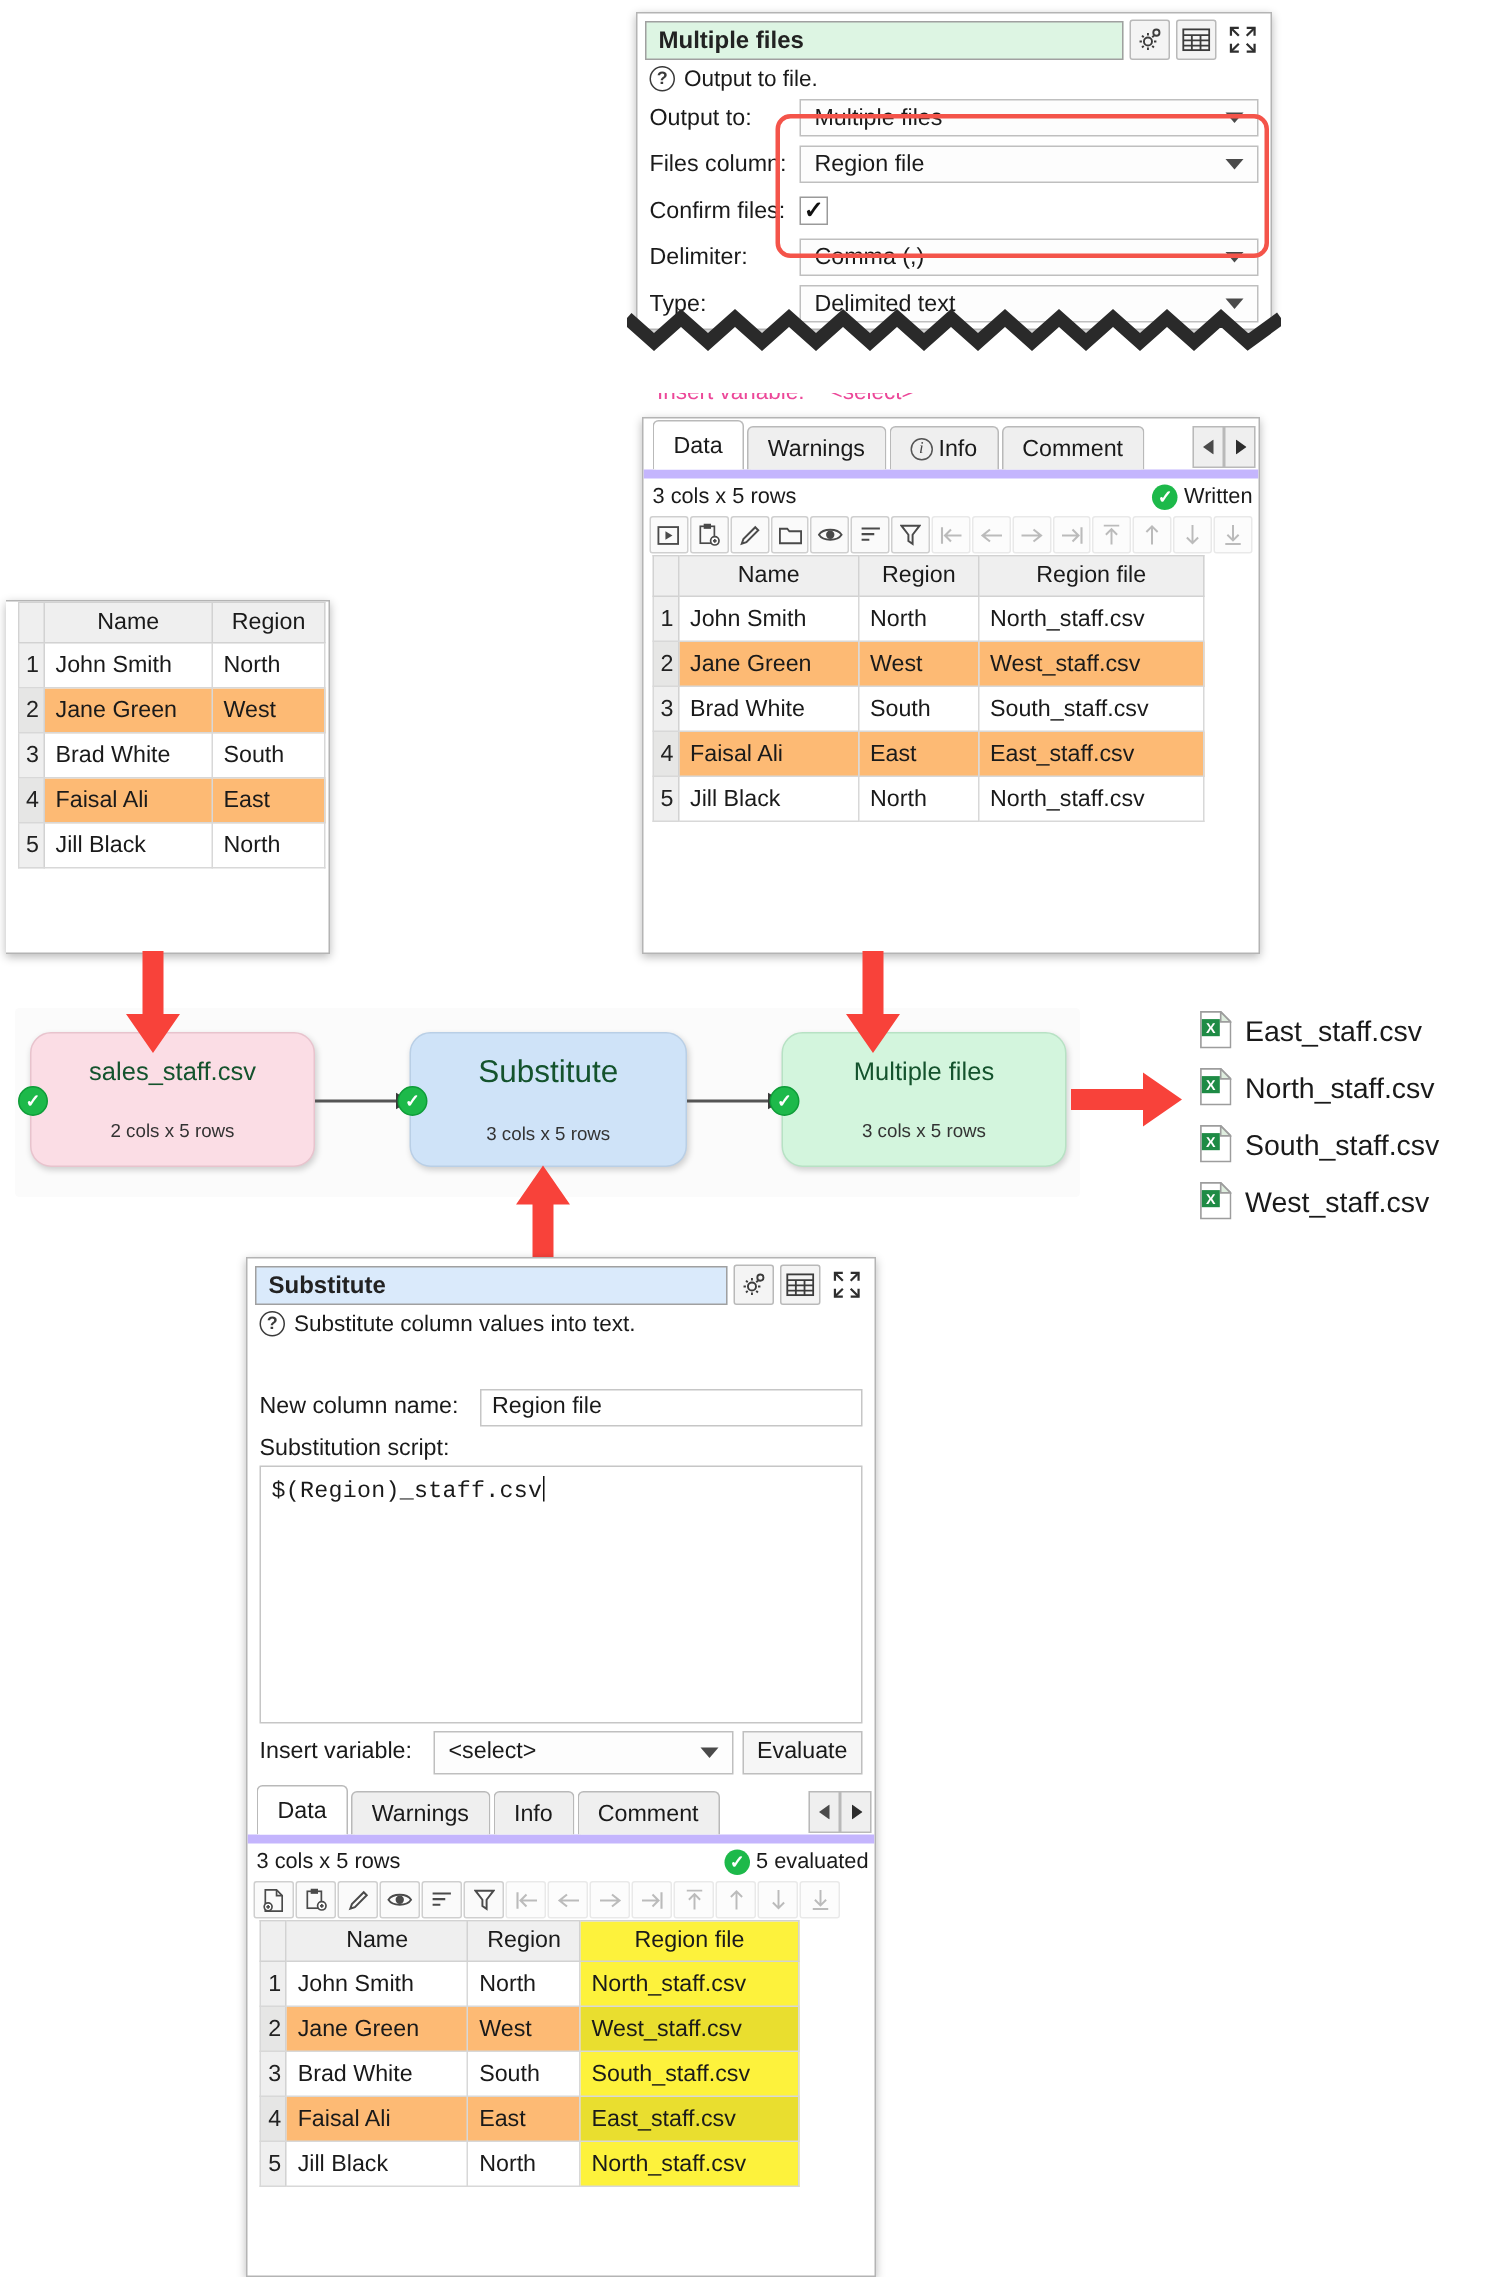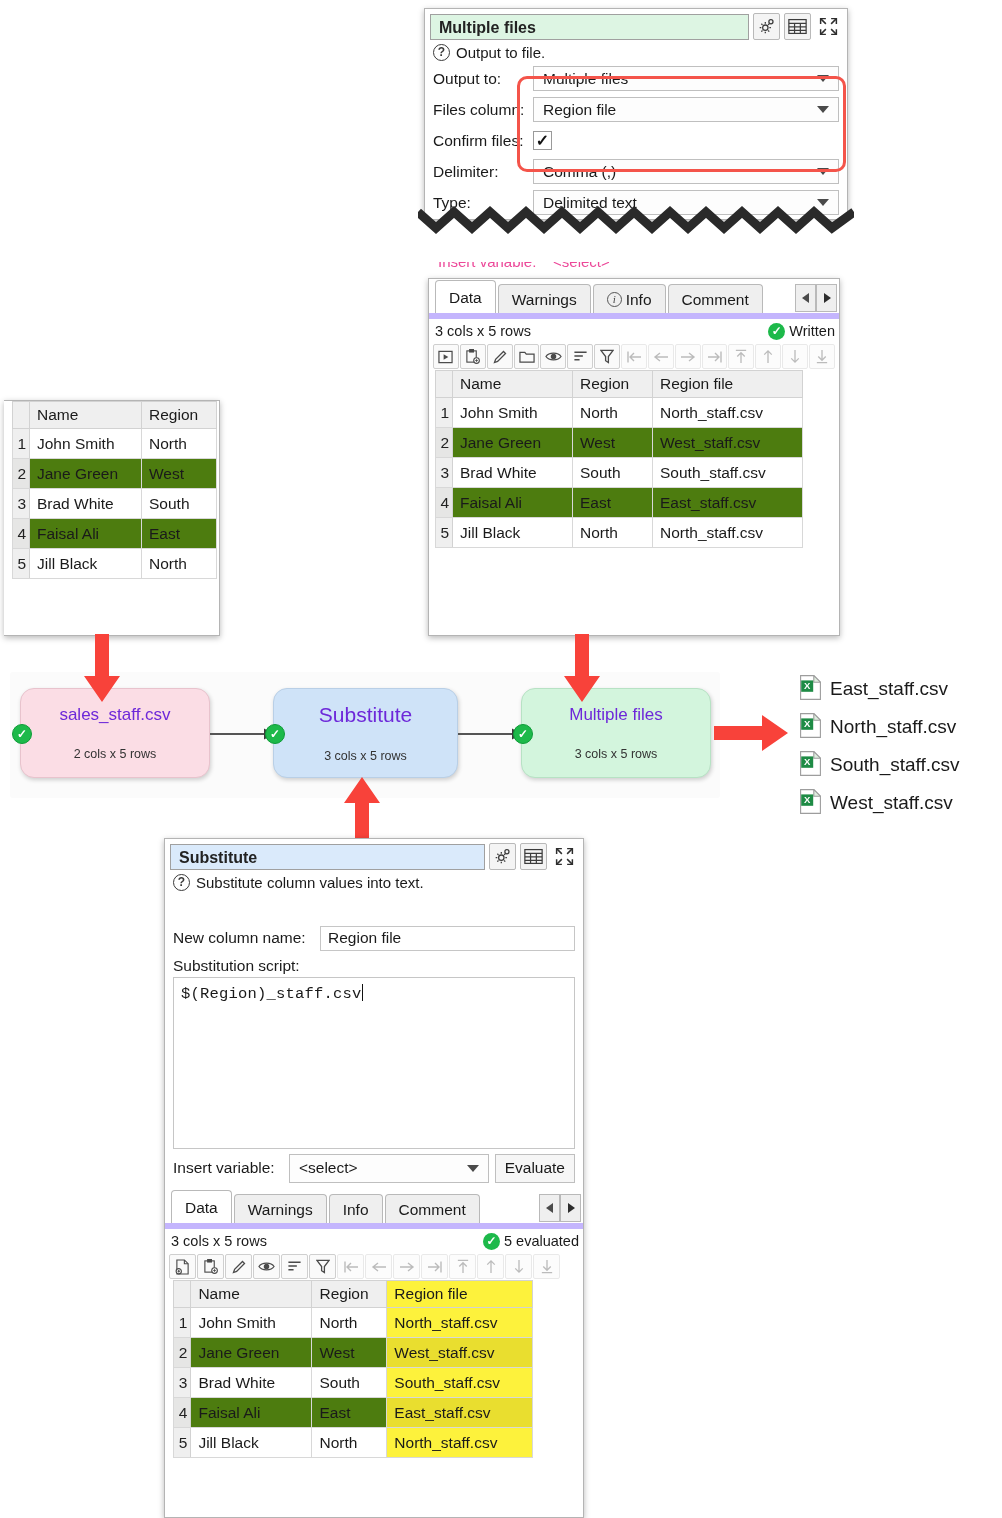--- a/index.html
+++ b/index.html
@@ -101,48 +101,48 @@
   .icobar{display:flex;gap:1px;padding:1px 4px;}
   .icobar .ib{
     width:27px;height:25px;border:1px solid #cfcfcf;background:#fafafa;border-radius:2px;
     display:flex;align-items:center;justify-content:center;box-sizing:border-box;
   }
   .icobar .ib.dim{opacity:.45;}
 
   
   table.grid{border-collapse:collapse;table-layout:fixed;font-size:15.5px;}
   table.grid th{
-    background:#efefef;border:1px solid #d2d2d2;font-weight:normal;text-align:left;
+    background:#efefef;border:1px solid #d2d2d2;font-weight:normal;text-align:center;
     padding:4px 7px;height:26px;box-sizing:border-box;
   }
   table.grid td{
     border:1px solid #d8d8d8;padding:5px 7px;height:30px;box-sizing:border-box;background:#fff;
   }
-  table.grid tr.alt td{background:#4d7c0f;}
+  table.grid tr.alt td{background:#fdba74;}
   table.grid td.rownum{
     background:#efefef;text-align:right;padding:5px 3px 5px 4px;width:16px;color:#222;
     border-right:1px solid #d2d2d2;
   }
   table.grid tr.alt td.rownum{background:#e6e6e5;}
   td.hl{background:#fdf23c !important;}
   tr.alt td.hl{background:#e9de2f !important;}
   th.hl{background:#fdf23c !important;}
 
   
   #flow-canvas{
     left:10px;top:672px;width:710px;height:126px;
     background:#fbfbfb;
     border-radius:3px;
   }
   .node{
     position:absolute;border-radius:14px;box-sizing:border-box;
     display:flex;flex-direction:column;align-items:center;justify-content:center;
     box-shadow:1px 2px 4px rgba(0,0,0,.18);
   }
-  .node .nm{font-size:17px;color:#6d28d9;margin-bottom:22px;}
+  .node .nm{font-size:17px;color:#14532d;margin-bottom:22px;}
   .node .sub{font-size:12.5px;color:#333;}
   .node-pink{background:#fbdde5;border:1px solid #e8c3cd;}
   .node-blue{background:#cfe3f8;border:1px solid #b9cfe6;}
   .node-green{background:#d3f5dd;border:1px solid #b7e2c4;}
   .nodetick{
     position:absolute;left:-9px;top:50%;margin-top:-9px;width:18px;height:18px;border-radius:50%;
     background:#1db94a;color:#fff;font-size:12px;font-weight:bold;
     display:flex;align-items:center;justify-content:center;border:1px solid #0e9c38;
   }
 

